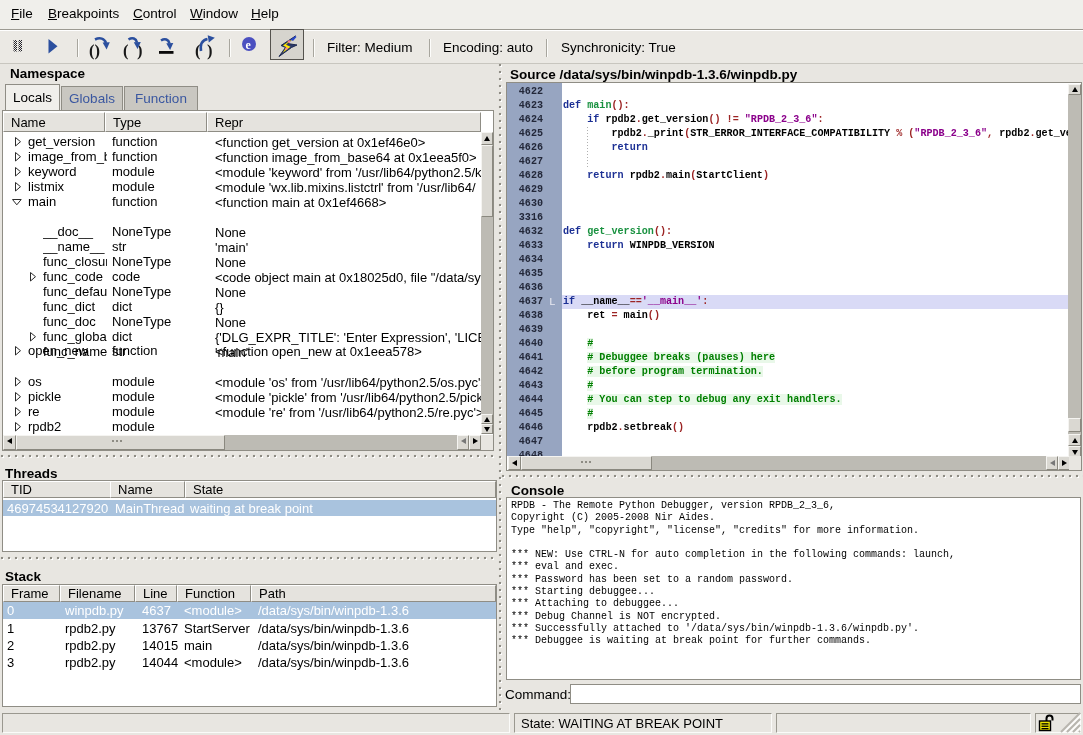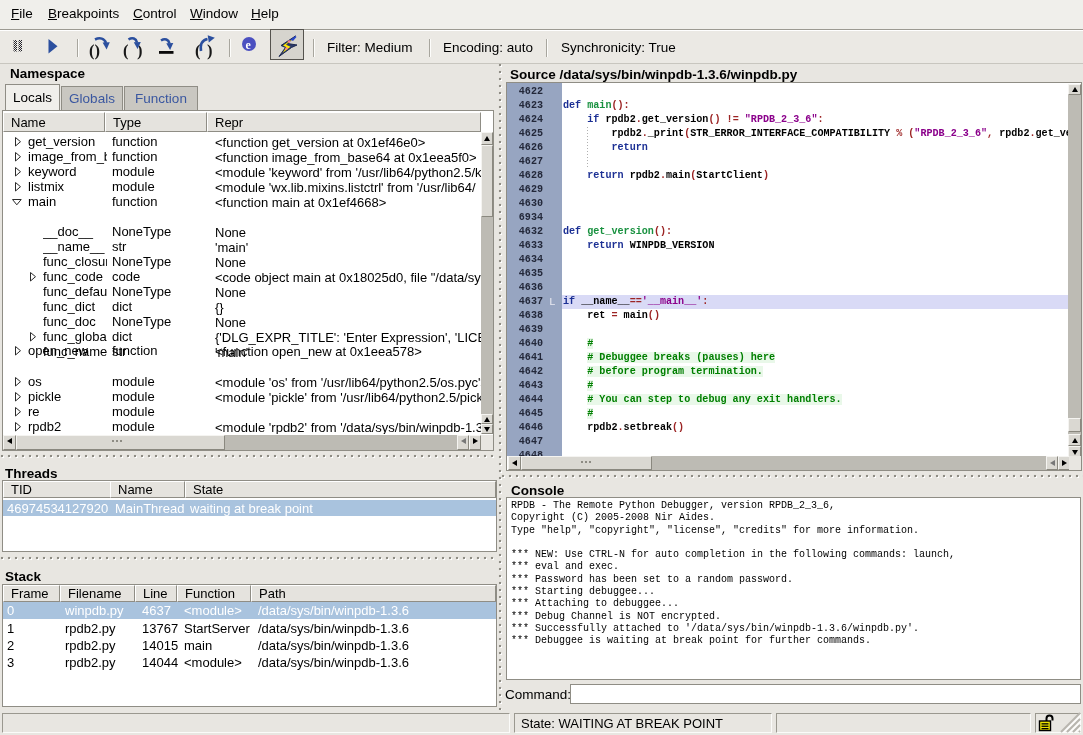--- a/index.html
+++ b/index.html
@@ -174,24 +174,24 @@
           <path d="M1.5 0.5 L1.5 9 L6.5 4.7 Z" fill="#fff" stroke="#2a2a2a"></path>
         </svg><span class="n1">open_new</span><span class="ty">function</span><span class="re">&lt;function open_new at 0x1eea578&gt;</span></div>
   <div class="nrow" style="top:241px"><svg class="e1" width="8" height="10">
           <path d="M1.5 0.5 L1.5 9 L6.5 4.7 Z" fill="#fff" stroke="#2a2a2a"></path>
         </svg><span class="n1">os</span><span class="ty">module</span><span class="re">&lt;module 'os' from '/usr/lib64/python2.5/os.pyc'&gt;</span></div>
   <div class="nrow" style="top:256px"><svg class="e1" width="8" height="10">
           <path d="M1.5 0.5 L1.5 9 L6.5 4.7 Z" fill="#fff" stroke="#2a2a2a"></path>
         </svg><span class="n1">pickle</span><span class="ty">module</span><span class="re">&lt;module 'pickle' from '/usr/lib64/python2.5/pickle.pyc'&gt;</span></div>
   <div class="nrow" style="top:271px"><svg class="e1" width="8" height="10">
           <path d="M1.5 0.5 L1.5 9 L6.5 4.7 Z" fill="#fff" stroke="#2a2a2a"></path>
-        </svg><span class="n1">re</span><span class="ty">module</span></div>
+        </svg><span class="n1">re</span><span class="ty">module</span><span class="re">&lt;module 're' from '/usr/lib64/python2.5/re.pyc'&gt;</span></div>
   <div class="nrow" style="top:286px"><svg class="e1" width="8" height="10">
           <path d="M1.5 0.5 L1.5 9 L6.5 4.7 Z" fill="#fff" stroke="#2a2a2a"></path>
-        </svg><span class="n1">rpdb2</span><span class="ty">module</span><span class="re">&lt;module 'rpdb2' from '/data/sys/bin/winpdb-1.3</span></div>
+        </svg><span class="n1">rpdb2</span><span class="ty">module</span></div>
   <div class="nrow" style="top:301px"></div>
  </div>
 
  <div class="sbtrack" style="left:481px;top:132px;width:12px;height:302px;"></div>
  <div class="sbbtn" style="left:481px;top:132px;width:12px;height:13px;"></div>
  <div class="arr" style="left:484px;top:136px;border-left:3.5px solid transparent;border-right:3.5px solid transparent;border-bottom:5px solid #000;"></div>
  <div class="sbthumb" style="left:481px;top:145px;width:12px;height:72px;"></div>
  <div class="sbbtn" style="left:481px;top:414px;width:12px;height:10px;"></div>
  <div class="arr" style="left:484px;top:417px;border-left:3.5px solid transparent;border-right:3.5px solid transparent;border-bottom:5px solid #000;"></div>
  <div class="sbbtn" style="left:481px;top:424px;width:12px;height:10px;"></div>
@@ -285,21 +285,21 @@
  <div id="gutter" class="abs" style="left:507px;top:83px;width:55px;height:373px;overflow:hidden;">
   <div class="gnum" style="top:2px">4622</div>
   <div class="gnum" style="top:16px">4623</div>
   <div class="gnum" style="top:30px">4624</div>
   <div class="gnum" style="top:44px">4625</div>
   <div class="gnum" style="top:58px">4626</div>
   <div class="gnum" style="top:72px">4627</div>
   <div class="gnum" style="top:86px">4628</div>
   <div class="gnum" style="top:100px">4629</div>
   <div class="gnum" style="top:114px">4630</div>
-  <div class="gnum" style="top:128px">6934</div>
+  <div class="gnum" style="top:128px">3316</div>
   <div class="gnum" style="top:142px">4632</div>
   <div class="gnum" style="top:156px">4633</div>
   <div class="gnum" style="top:170px">4634</div>
   <div class="gnum" style="top:184px">4635</div>
   <div class="gnum" style="top:198px">4636</div>
   <div class="gnum" style="top:212px">4637</div>
   <div class="gnum" style="top:226px">4638</div>
   <div class="gnum" style="top:240px">4639</div>
   <div class="gnum" style="top:254px">4640</div>
   <div class="gnum" style="top:268px">4641</div>

